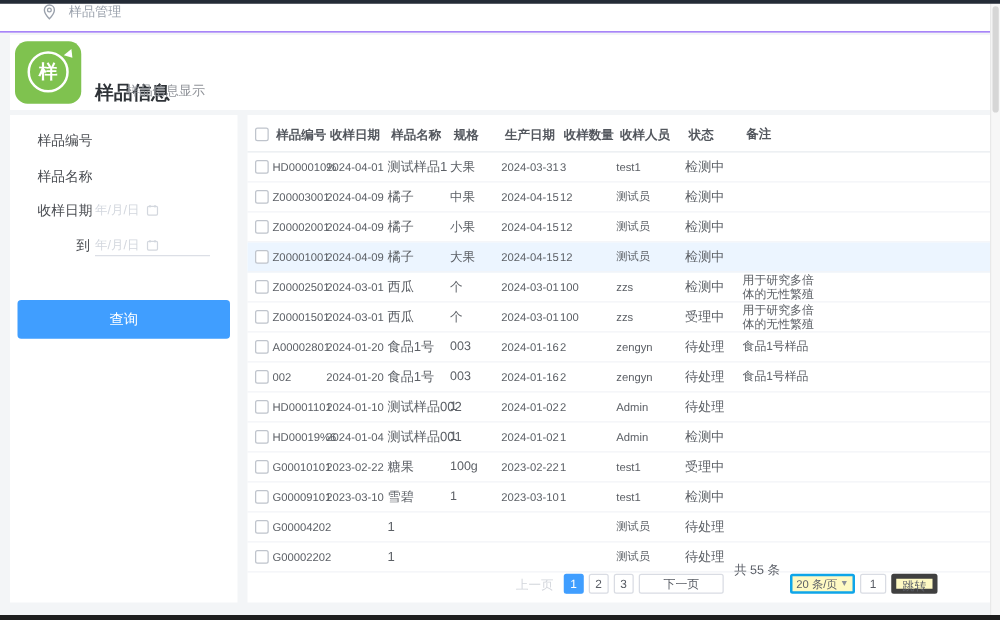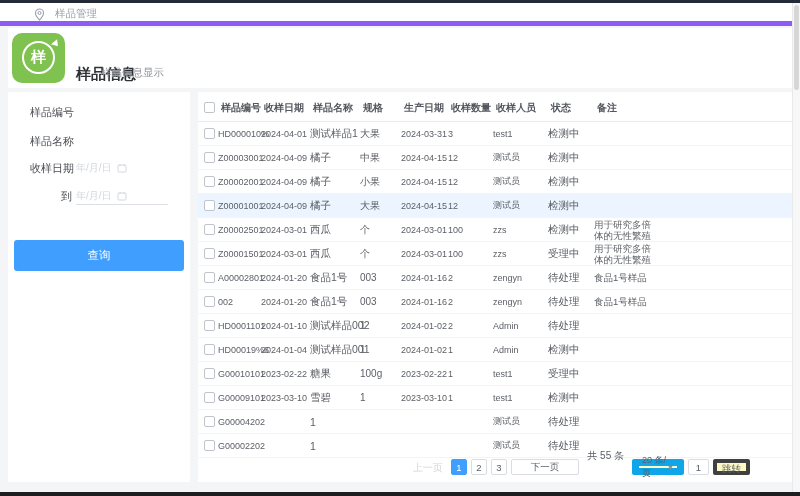--- a/index.html
+++ b/index.html
@@ -4,21 +4,21 @@
 <style>
   * { margin:0; padding:0; box-sizing:border-box; }
   html,body { width:800px; height:496px; overflow:hidden; }
   body { font-family:"Liberation Sans","DejaVu Sans",sans-serif; background:#f3f5f7; }
   .screen { position:relative; width:800px; height:496px; background:#f3f5f7; overflow:hidden; }
 
   .top-strip { position:absolute; left:0; top:0; width:800px; height:3px; background:#242b36; z-index:9; }
   .bottom-strip { position:absolute; left:0; bottom:0; width:800px; height:4px; background:#1e1e1e; z-index:9; }
 
   .topbar { position:absolute; left:0; top:3px; width:800px; height:23px; background:#ffffff;
-            border-bottom:5px solid #8b5cf6; display:flex; align-items:flex-end; }
+            border-bottom:1px solid #8b5cf6; display:flex; align-items:flex-start; }
   .topbar .pin { margin-left:34px; width:11px; height:13px; }
   .topbar .crumb { margin-left:10px; font-size:10.5px; color:#9aa1ac; }
 
   .header-card { position:absolute; left:8px; right:8px; top:28px; height:60px; background:#fff; }
   .app-icon { position:absolute; left:4px; top:5px; width:53px; height:50px; background:#7fc24f; border-radius:10px; }
   .icon-ring { position:absolute; left:10px; top:8px; width:33px; height:33px; border:2.5px solid #fff; border-radius:50%;
                display:flex; align-items:center; justify-content:center; }
   .icon-ring .ch { color:#fff; font-size:15px; font-weight:bold; }
   .icon-arrow { position:absolute; right:5px; top:8px; width:0; height:0; border-left:4px solid transparent;
                 border-right:4px solid transparent; border-top:6px solid #fff; transform:rotate(-40deg); }
@@ -54,21 +54,21 @@
   .c8 { width:60px; flex:none; font-size:9.5px; line-height:11px; white-space:normal; }
   .th.c2,.th.c3,.th.c7,.th.c8,.th.c0,.th.c1,.th.c4,.th.c5,.th.c6 { font-size:10px; }
 
   .pagination { position:absolute; right:42px; top:366px; height:17px; display:flex; align-items:flex-end; gap:4px; font-size:10px; color:#5a5e66; }
   .pg-prev { color:#d3d6dc; margin-right:4px; }
   .pg { min-width:16px; height:16px; border:1px solid #d9dce3; border-radius:2px; background:#fff; display:flex;
         align-items:center; justify-content:center; font-size:9.5px; color:#5a5e66; padding:0 3px; cursor:pointer; }
   .pg.active { background:#409EFF; border-color:#409EFF; color:#fff; }
   .pg-next { padding:0 19px; }
   .pg-total { margin:12px 4px; white-space:nowrap; }
-  .pg-size { width:52px; height:16px; border:7px solid #0ea5e9; border-radius:2px; display:flex; align-items:center;
+  .pg-size { width:52px; height:16px; border:2px solid #0ea5e9; border-radius:2px; display:flex; align-items:center;
              justify-content:space-between; padding:0 3px; font-size:9px; cursor:pointer; background:#fef9c3; }
   .pg-size .caret { font-size:7px; color:#8b8f98; }
   .pg-jump { width:21px; height:16px; border:1px solid #d9dce3; border-radius:2px; text-align:center; font-size:9.5px; color:#5a5e66; outline:none; }
   .pg-go { height:16px; border:4px solid #404040; border-radius:2px; background:#fef9c3; font-size:9.5px; color:#5a5e66; padding:0 5px; cursor:pointer; }
 
   .scrollbar { position:absolute; right:0; top:3px; width:8px; height:489px; background:#f7f7f7; border-left:1px solid #e9e9e9; z-index:8; }
   .scroll-thumb { position:absolute; left:1px; top:2px; width:5px; height:85px; background:#d6d6d6; border-radius:3px; }
 </style>
 </head>
 <body>

